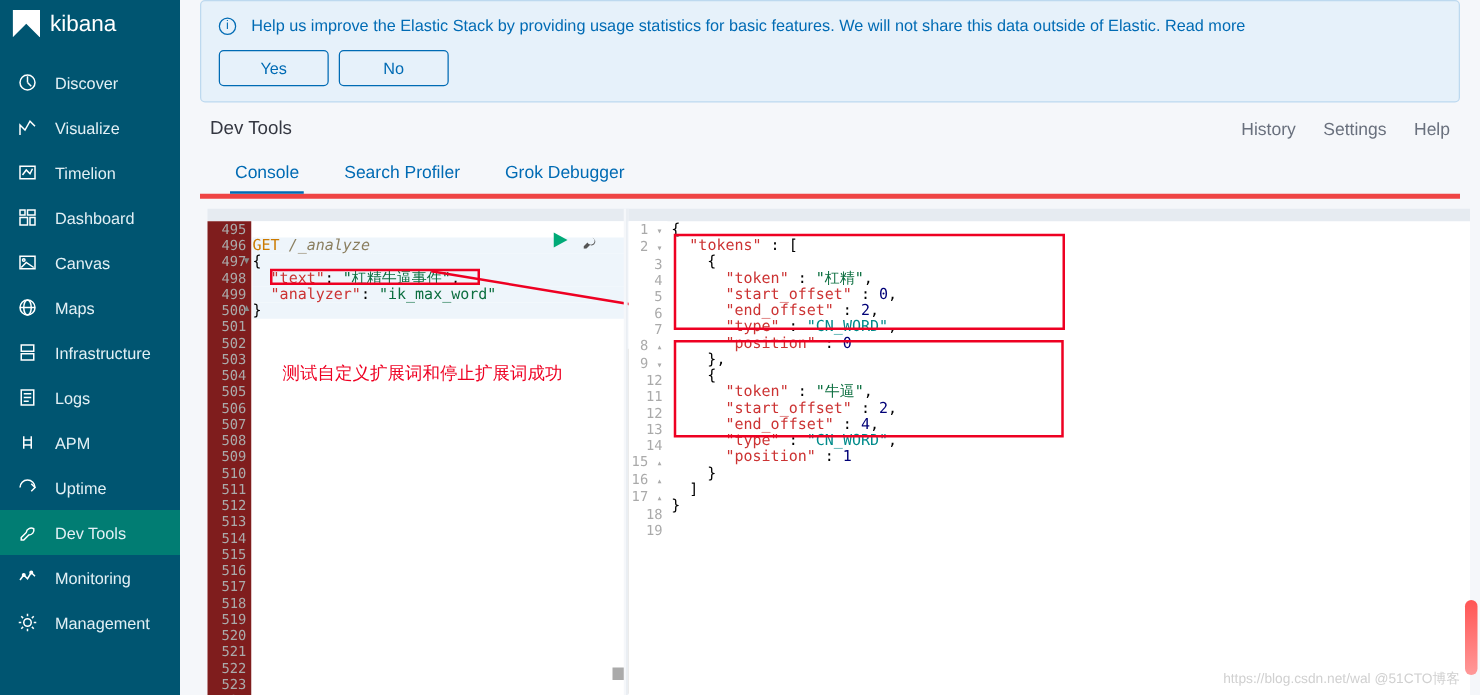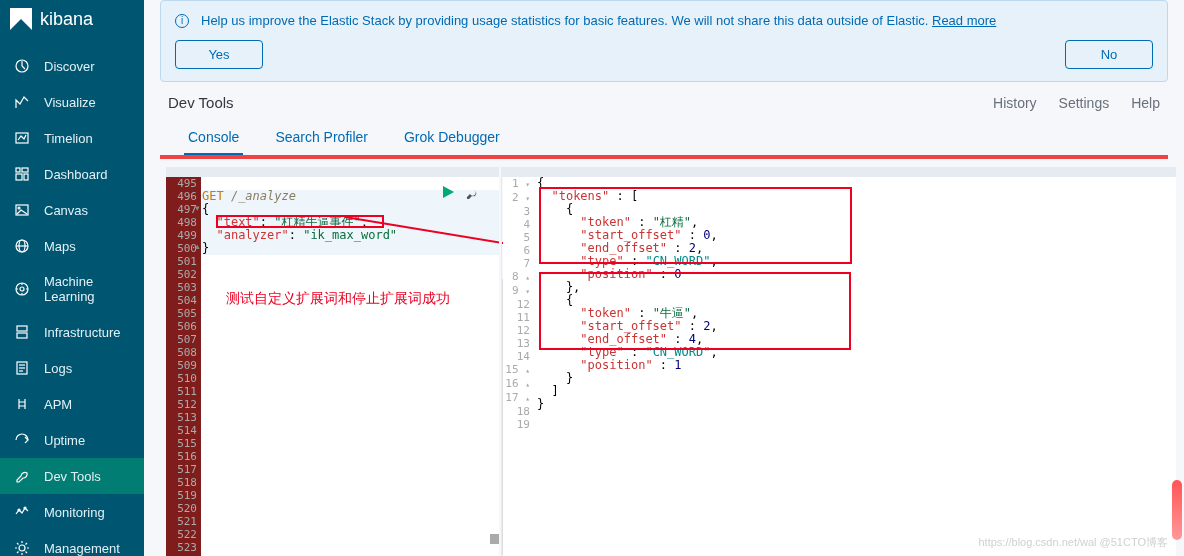--- a/index.html
+++ b/index.html
@@ -11,22 +11,22 @@
 .logo-text { font-size: 18px; font-weight: 500; color: #fff; }
 .nav-list { list-style: none; margin-top: 10px; }
 .nav-item { display: flex; align-items: center; padding: 10px 14px; font-size: 13px; color: #e2f0f5; cursor: pointer; }
 .nav-item svg { width: 16px; height: 16px; margin-right: 14px; stroke: #fff; fill: none; stroke-width: 1.2; flex-shrink: 0; }
 .nav-item.active { background: #017d73; }
 
 .main { position: absolute; left: 144px; right: 0; top: 0; bottom: 0; background: #f5f7fa; }
 .banner { margin: 0 16px 0 16px; background: #e6f1fa; border: 1px solid #bdd9ef; border-radius: 4px; padding: 12px 14px; }
 .banner-msg { color: #006bb4; font-size: 13px; display: flex; align-items: center; }
 .banner-msg .info-icon { width: 14px; height: 14px; border: 1.5px solid #006bb4; border-radius: 50%; display: inline-flex; align-items: center; justify-content: center; font-size: 10px; margin-right: 12px; flex-shrink: 0; }
-.banner-msg a { color: #006bb4; text-decoration: underline; cursor: pointer; }
-.banner-btns { margin-top: 12px; display: flex; gap: 24px; justify-content: space-between; }
+.banner-msg a { color: #006bb4; cursor: pointer; }
+.banner-btns { margin-top: 12px; display: flex; gap: 8px; }
 .banner-btn { border: 1px solid #006bb4; background: transparent; color: #006bb4; padding: 6px 0; width: 88px; border-radius: 4px; font-size: 13px; cursor: pointer; }
 
 .toolbar { display: flex; align-items: center; justify-content: space-between; padding: 12px 24px 10px 24px; }
 .page-title { font-size: 15px; color: #343741; margin-left: 0; }
 .toolbar-links { display: flex; gap: 22px; }
 .toolbar-link { color: #69707d; font-size: 14px; cursor: pointer; }
 
 .tabs { display: flex; border-bottom: 4px solid #ef4444; padding: 0 24px; margin: 0 16px; gap: 28px; }
 .tab { font-size: 14px; color: #006bb4; padding: 8px 4px; cursor: pointer; border-bottom: 2px solid transparent; }
 .tab.active { border-bottom-color: #006bb4; }
@@ -115,28 +115,20 @@
         </svg>
         <span>Canvas</span>
       </li>
       <li class="nav-item">
         <svg viewBox="0 0 16 16">
           <circle cx="8" cy="8" r="6"></circle>
           <ellipse cx="8" cy="8" rx="3" ry="6"></ellipse>
           <line x1="2" y1="8" x2="14" y2="8"></line>
         </svg>
         <span>Maps</span>
-      </li>
-      <li class="nav-item">
-        <svg viewBox="0 0 16 16">
-          <circle cx="8" cy="8" r="6"></circle>
-          <circle cx="8" cy="8" r="2"></circle>
-          <path d="M8 2v2M8 12v2M2 8h2M12 8h2"></path>
-        </svg>
-        <span>Machine Learning</span>
       </li>
       <li class="nav-item">
         <svg viewBox="0 0 16 16">
           <rect x="3" y="2" width="10" height="5"></rect>
           <rect x="3" y="9" width="10" height="5"></rect>
         </svg>
         <span>Infrastructure</span>
       </li>
       <li class="nav-item">
         <svg viewBox="0 0 16 16">

